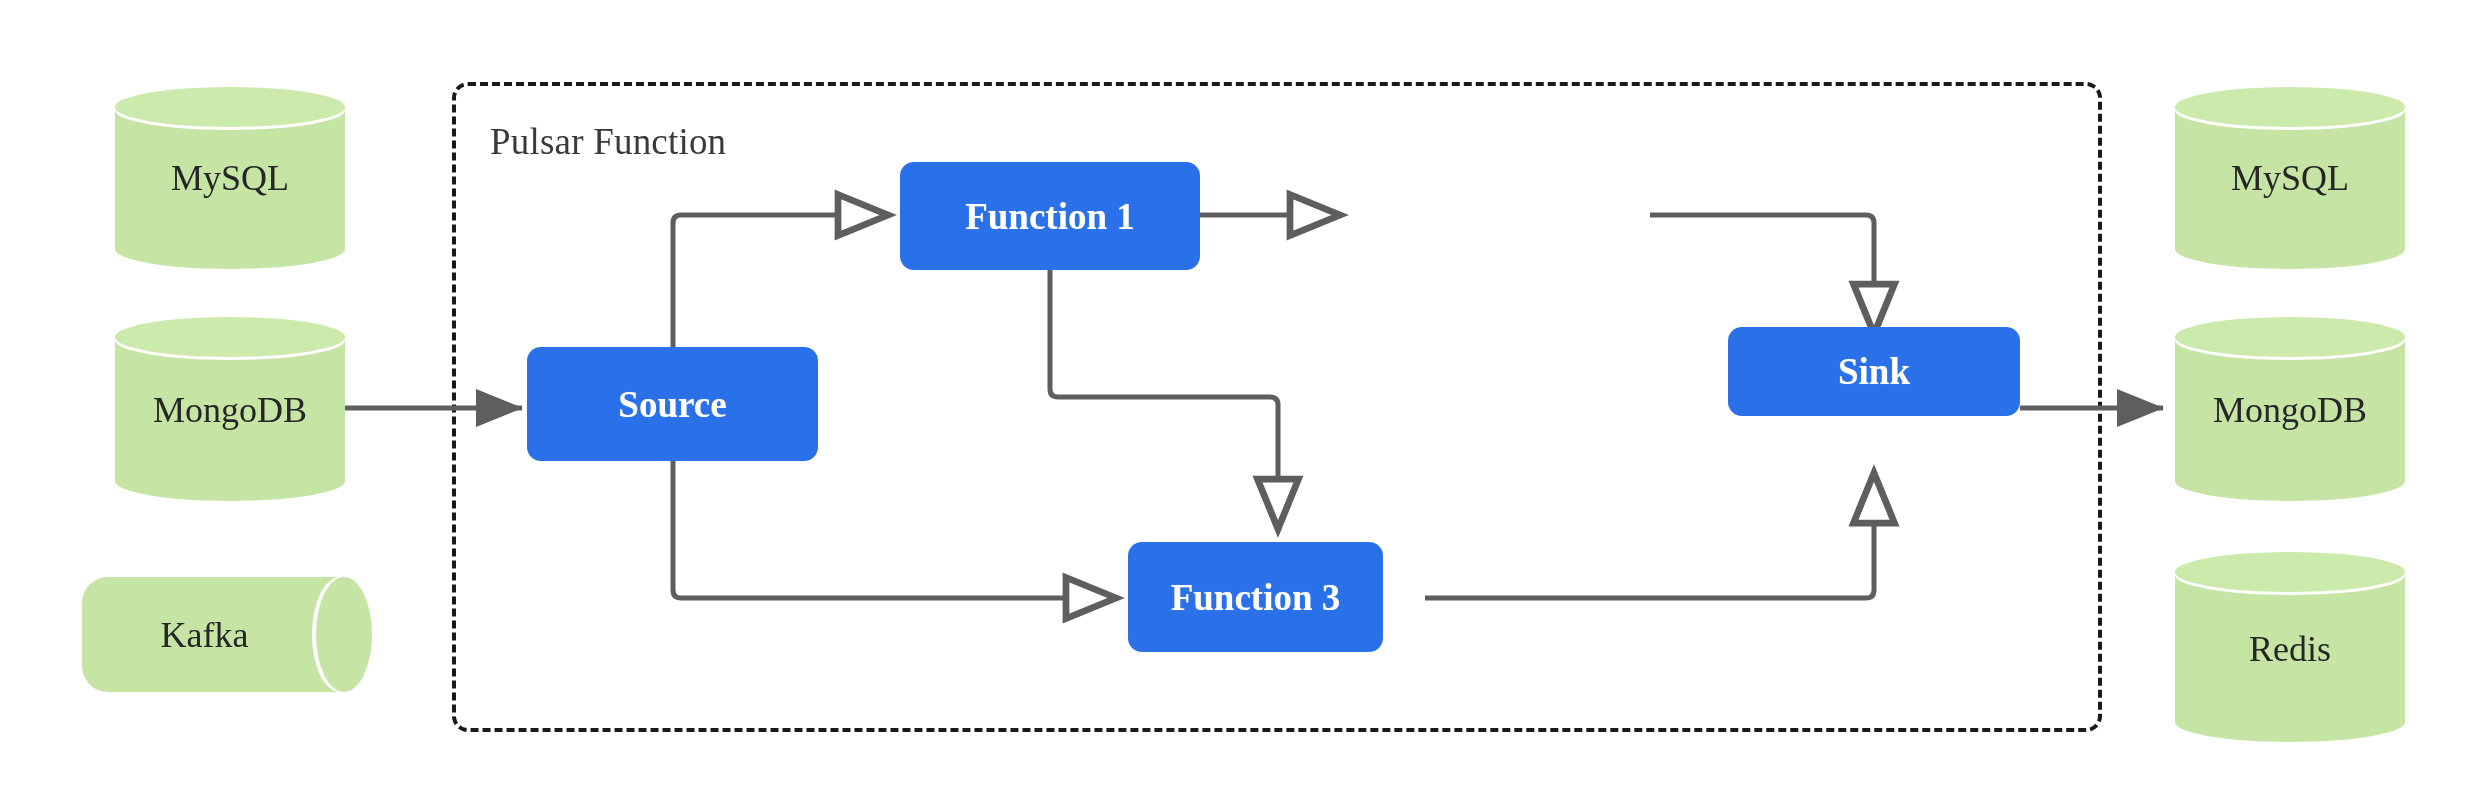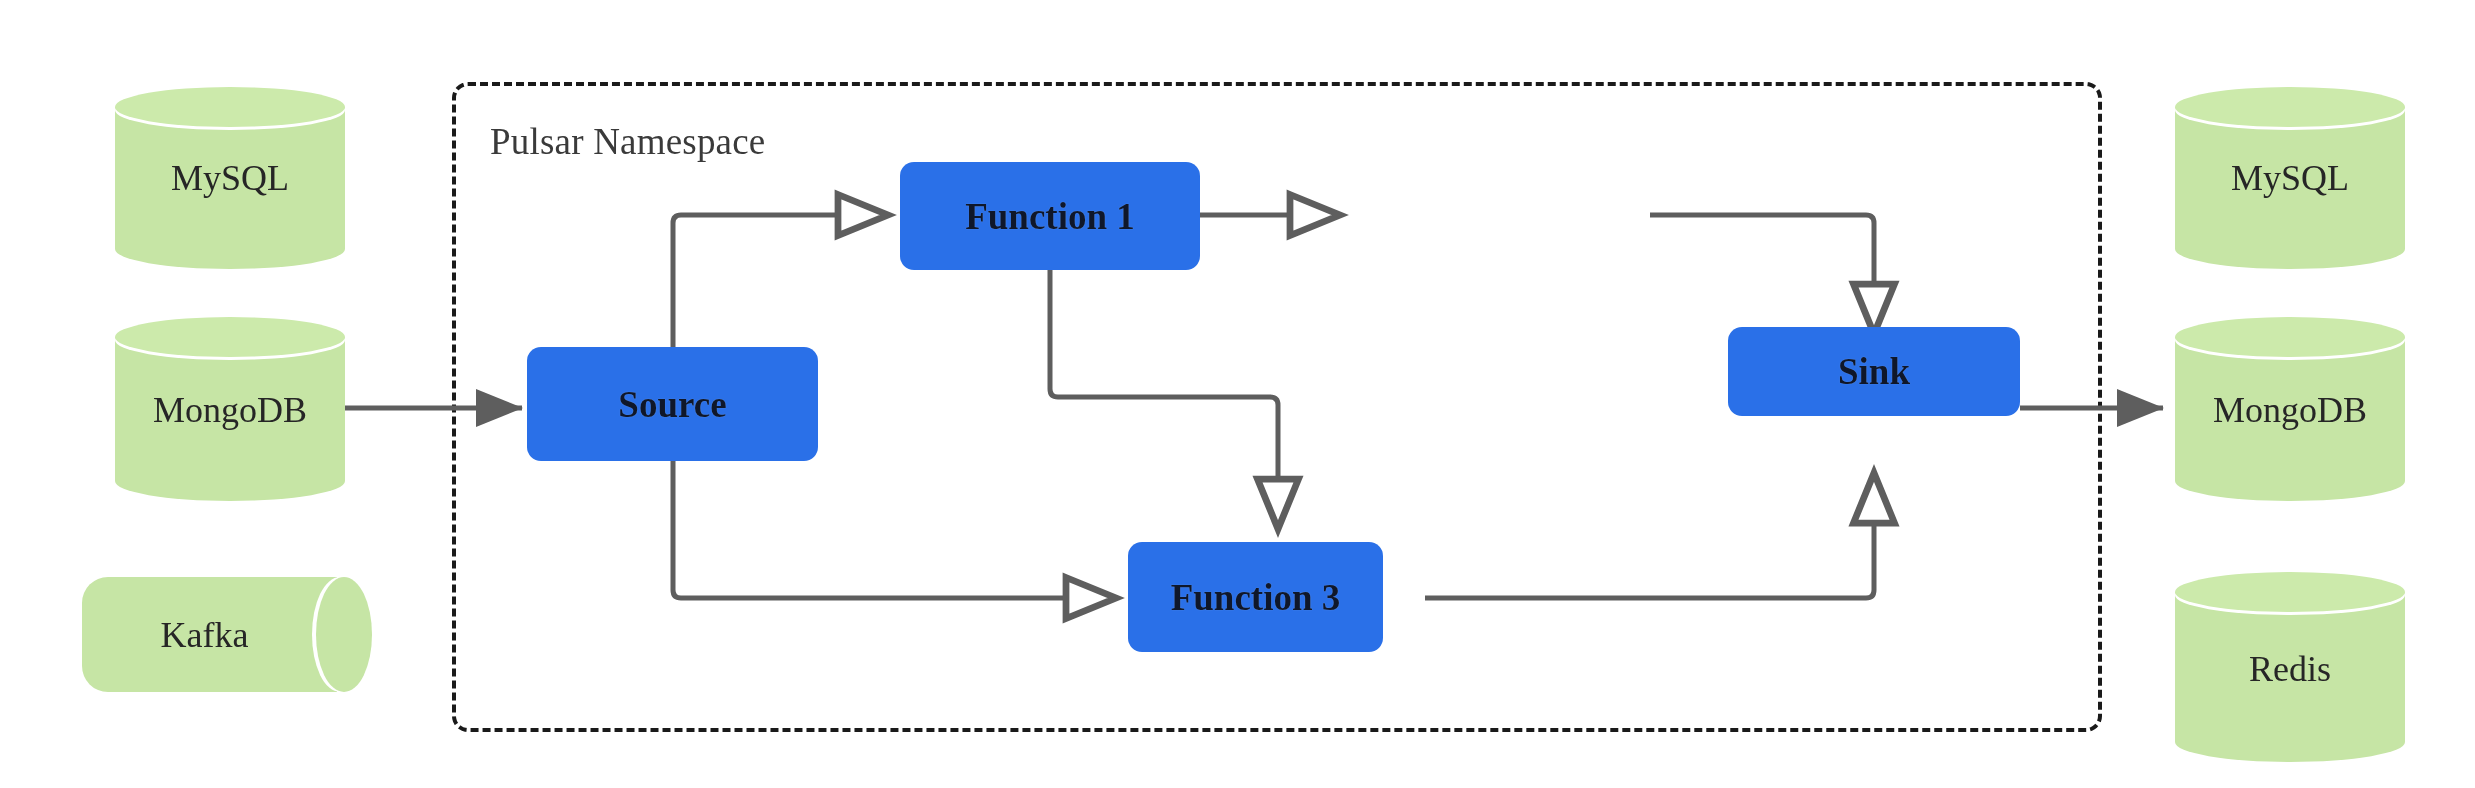--- a/index.html
+++ b/index.html
@@ -38,21 +38,21 @@
   .node-box {
     position: absolute;
     box-sizing: border-box;
     border-radius: 14px;
     display: flex;
     align-items: center;
     justify-content: center;
     font-family: "Liberation Serif", "DejaVu Serif", serif;
     font-weight: bold;
     font-size: 37px;
-    color: #0f172a;
+    color: #ffffff;
     text-shadow: 0 0 1px rgba(255,255,255,0.35);
     white-space: nowrap;
   }
 
   
   .cylinder {
     position: absolute;
   }
   .cyl-body {
     position: absolute;
@@ -146,21 +146,21 @@
     <div class="cyl-label" style="top:72px;">MongoDB</div>
   </div>
 
   <div class="hcylinder" style="left:82px; top:565px; width:290px; height:115px;">
     <div class="hcyl-body" style="left:0; right:35px; background:#c6e5a5;"></div>
     <div class="hcyl-cap" style="right:0; width:56px; background:#c6e5a5; box-shadow:-4px 0 0 0 #ffffff;"></div>
     <div class="hcyl-label" style="left:0; right:45px;">Kafka</div>
   </div>
 
   <div class="namespace-box" style="left:452px; top:70px; width:1650px; height:650px;"></div>
-  <div class="namespace-label" style="left:490px; top:108px;">Pulsar Namespace</div>
+  <div class="namespace-label" style="left:490px; top:108px;">Pulsar Function</div>
 
   <svg id="edges" viewBox="0 0 2475 788" xmlns="http://www.w3.org/2000/svg">
     <defs>
       <marker id="arrow-hollow" markerWidth="13" markerHeight="13" refX="11.2" refY="5.2" orient="auto" markerUnits="strokeWidth">
         <path d="M1,1.1 L11,5.2 L1,9.3 Z" fill="#ffffff" stroke="#5e5e5e" stroke-width="1.35"></path>
       </marker>
       <marker id="arrow-filled" markerWidth="11" markerHeight="11" refX="9.6" refY="4.4" orient="auto" markerUnits="strokeWidth">
         <path d="M0.4,0.6 L9.8,4.4 L0.4,8.2 Z" fill="#5e5e5e" stroke="none"></path>
       </marker>
     </defs>
@@ -198,20 +198,20 @@
     <div class="cyl-label" style="top:70px;">MySQL</div>
   </div>
 
   <div class="cylinder" style="left:2175px; top:305px; width:230px; height:184px;">
     <div class="cyl-bottom" style="bottom:0; height:40px; background:#c6e5a5;"></div>
     <div class="cyl-body" style="top:20px; bottom:20px; background:#c6e5a5;"></div>
     <div class="cyl-top" style="top:0; height:40px; background:#cceaab; box-shadow:0 3px 0 0 #ffffff;"></div>
     <div class="cyl-label" style="top:72px;">MongoDB</div>
   </div>
 
-  <div class="cylinder" style="left:2175px; top:560px; width:230px; height:190px;">
+  <div class="cylinder" style="left:2175px; top:540px; width:230px; height:190px;">
     <div class="cyl-bottom" style="bottom:0; height:40px; background:#c6e5a5;"></div>
     <div class="cyl-body" style="top:20px; bottom:20px; background:#c6e5a5;"></div>
     <div class="cyl-top" style="top:0; height:40px; background:#cceaab; box-shadow:0 3px 0 0 #ffffff;"></div>
     <div class="cyl-label" style="top:76px;">Redis</div>
   </div>
 
 </div>
 
 </body></html>

